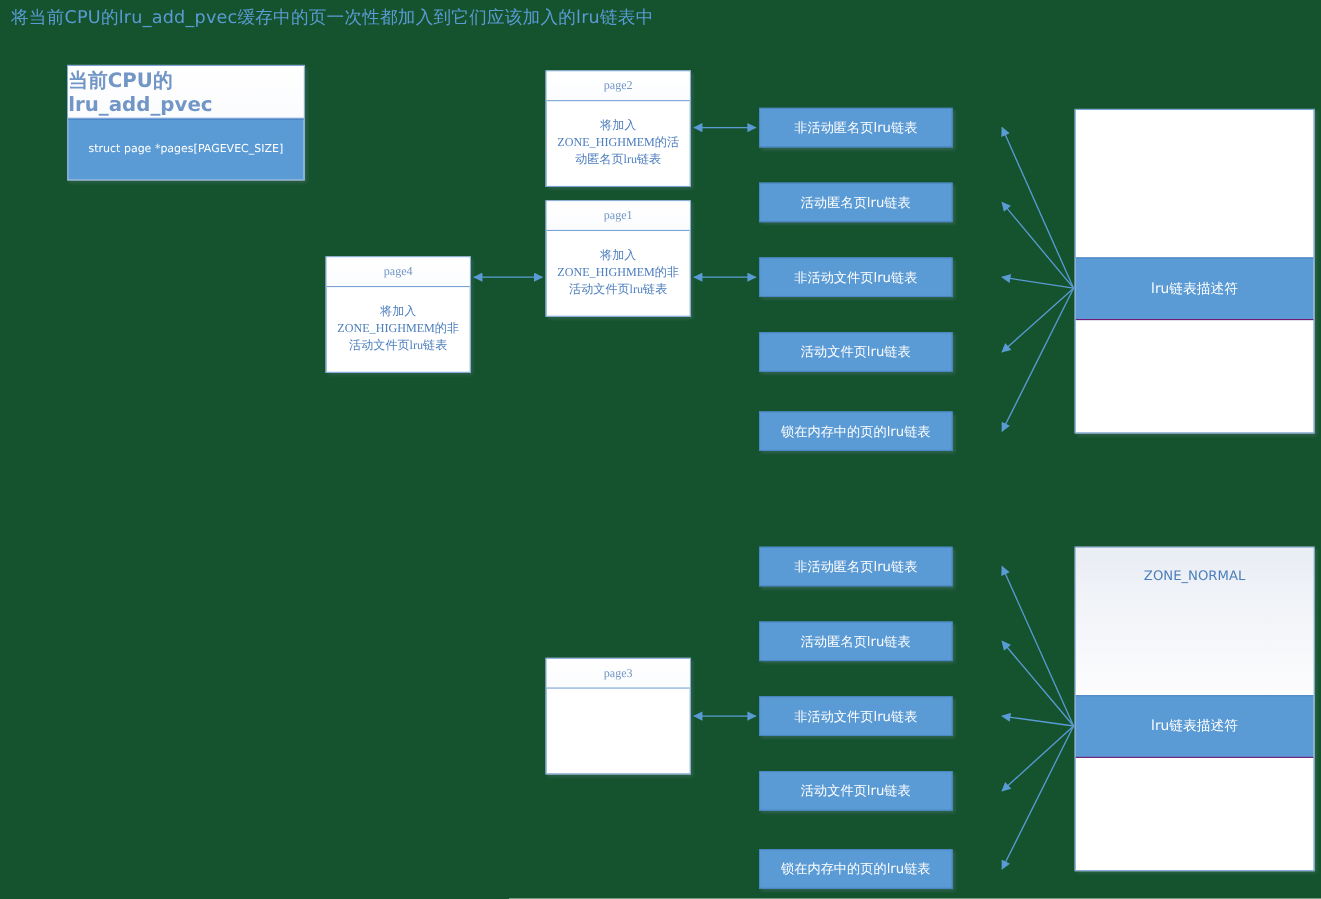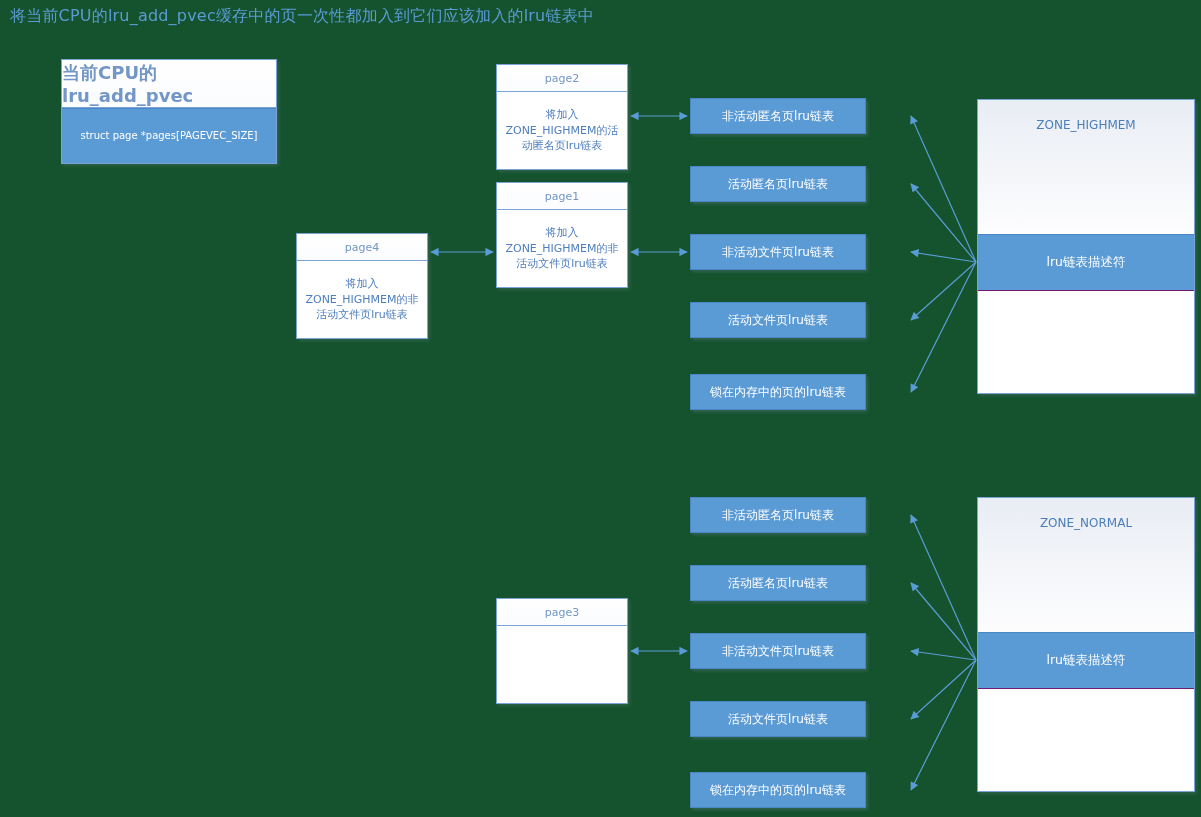--- a/index.html
+++ b/index.html
@@ -30,21 +30,21 @@
     flex:1; display:flex; align-items:center; justify-content:center;
     text-align:center; color:#4d7ebf; white-space:pre-line;
     font-size:11px; line-height:1.45; padding:2px 6px;
   }
   .pvec { left:61px; top:59px; width:216px; height:105px; }
   .pvec .ohead { height:48px; font-size:18px;font-weight:bold; }
   .pvec .obody {
     background:#5b9bd5; color:#ffffff; font-size:10px;
     border-top:1px solid #4a86c5; white-space:normal;
   }
-  .pagebox { width:132px; height:106px; }
+  .pagebox { width:132px; height:106px;font-family:Liberation Serif, serif; }
   .pagebox .ohead { height:27px; font-size:11px; }
   .page2 { left:496px; top:64px; }
   .page4 { left:296px; top:199px;margin-top:34px; }
   .page1 { left:496px; top:182px; }
   .page3 { left:496px; top:598px; }
 
   
   .bluebar {
     position:absolute; left:690px; width:176px; height:36px;
     background:#5b9bd5; border:1px solid #4a86c5;
@@ -142,21 +142,20 @@
   <div class="bluebar hm3">活动文件页lru链表</div>
   <div class="bluebar hm4">锁在内存中的页的lru链表</div>
 
   <div class="bluebar nm0">非活动匿名页lru链表</div>
   <div class="bluebar nm1">活动匿名页lru链表</div>
   <div class="bluebar nm2">非活动文件页lru链表</div>
   <div class="bluebar nm3">活动文件页lru链表</div>
   <div class="bluebar nm4">锁在内存中的页的lru链表</div>
 
   <div class="zone zone-highmem">
-    <div class="ztop">ZONE_HIGHMEM</div>
     <div class="zband">lru链表描述符</div>
   </div>
   <div class="zone zone-normal">
     <div class="ztop">ZONE_NORMAL</div>
     <div class="zband">lru链表描述符</div>
   </div>
 
 </div>
 
 </body></html>

